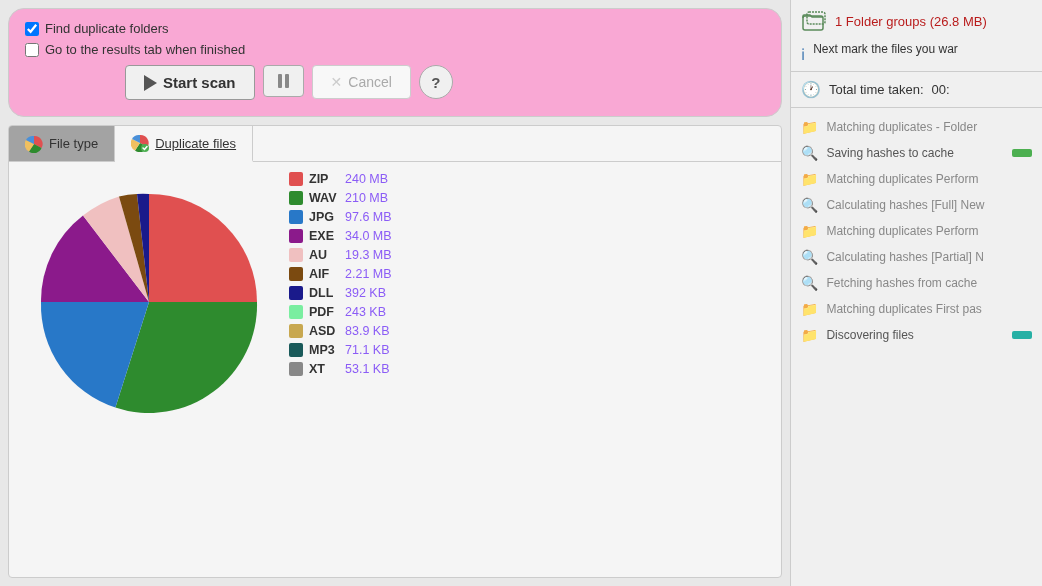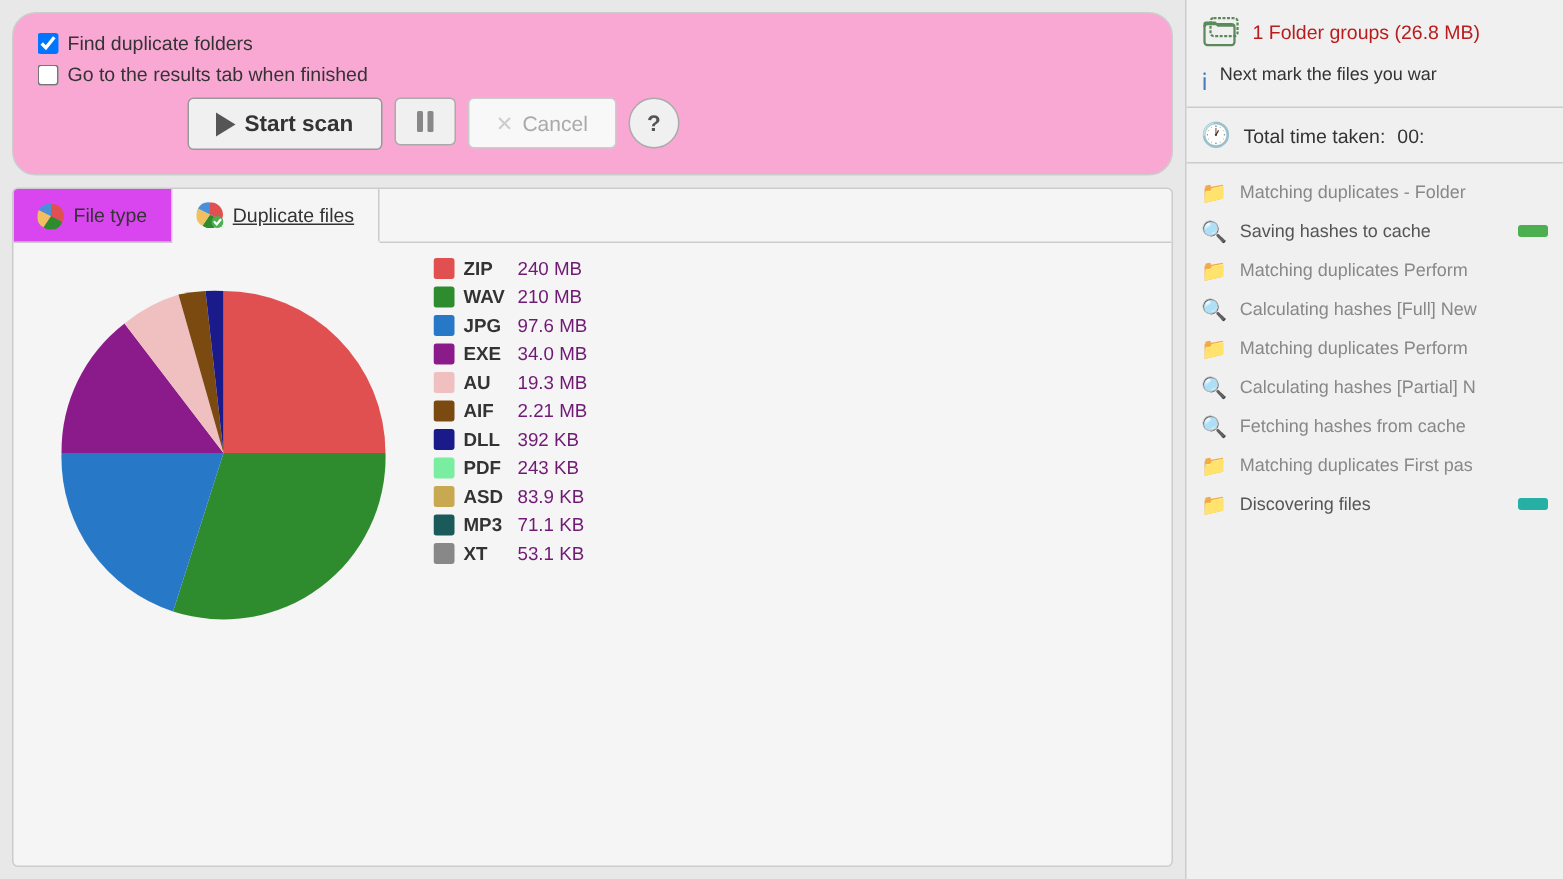--- a/index.html
+++ b/index.html
@@ -149,21 +149,21 @@
 
     .tab {
       display: flex;
       align-items: center;
       gap: 6px;
       padding: 8px 16px;
       cursor: pointer;
       font-size: 13px;
       color: #333;
       border-right: 1px solid #ccc;
-      background: #d946ef;
+      background: #a3a3a3;
     }
 
     .tab.active {
       background: #f5f5f5;
       border-bottom: 2px solid #f5f5f5;
       margin-bottom: -1px;
       text-decoration: underline;
     }
 
     .tab-icon {
@@ -225,21 +225,21 @@
       flex-shrink: 0;
     }
 
     .legend-label {
       width: 30px;
       font-weight: 600;
       color: #333;
     }
 
     .legend-size {
-      color: #701a75;
+      color: #8b5cf6;
     }
 
     
     .right-panel {
       width: 252px;
       background: #f0f0f0;
       border-left: 1px solid #ccc;
       display: flex;
       flex-direction: column;
       overflow: hidden;

